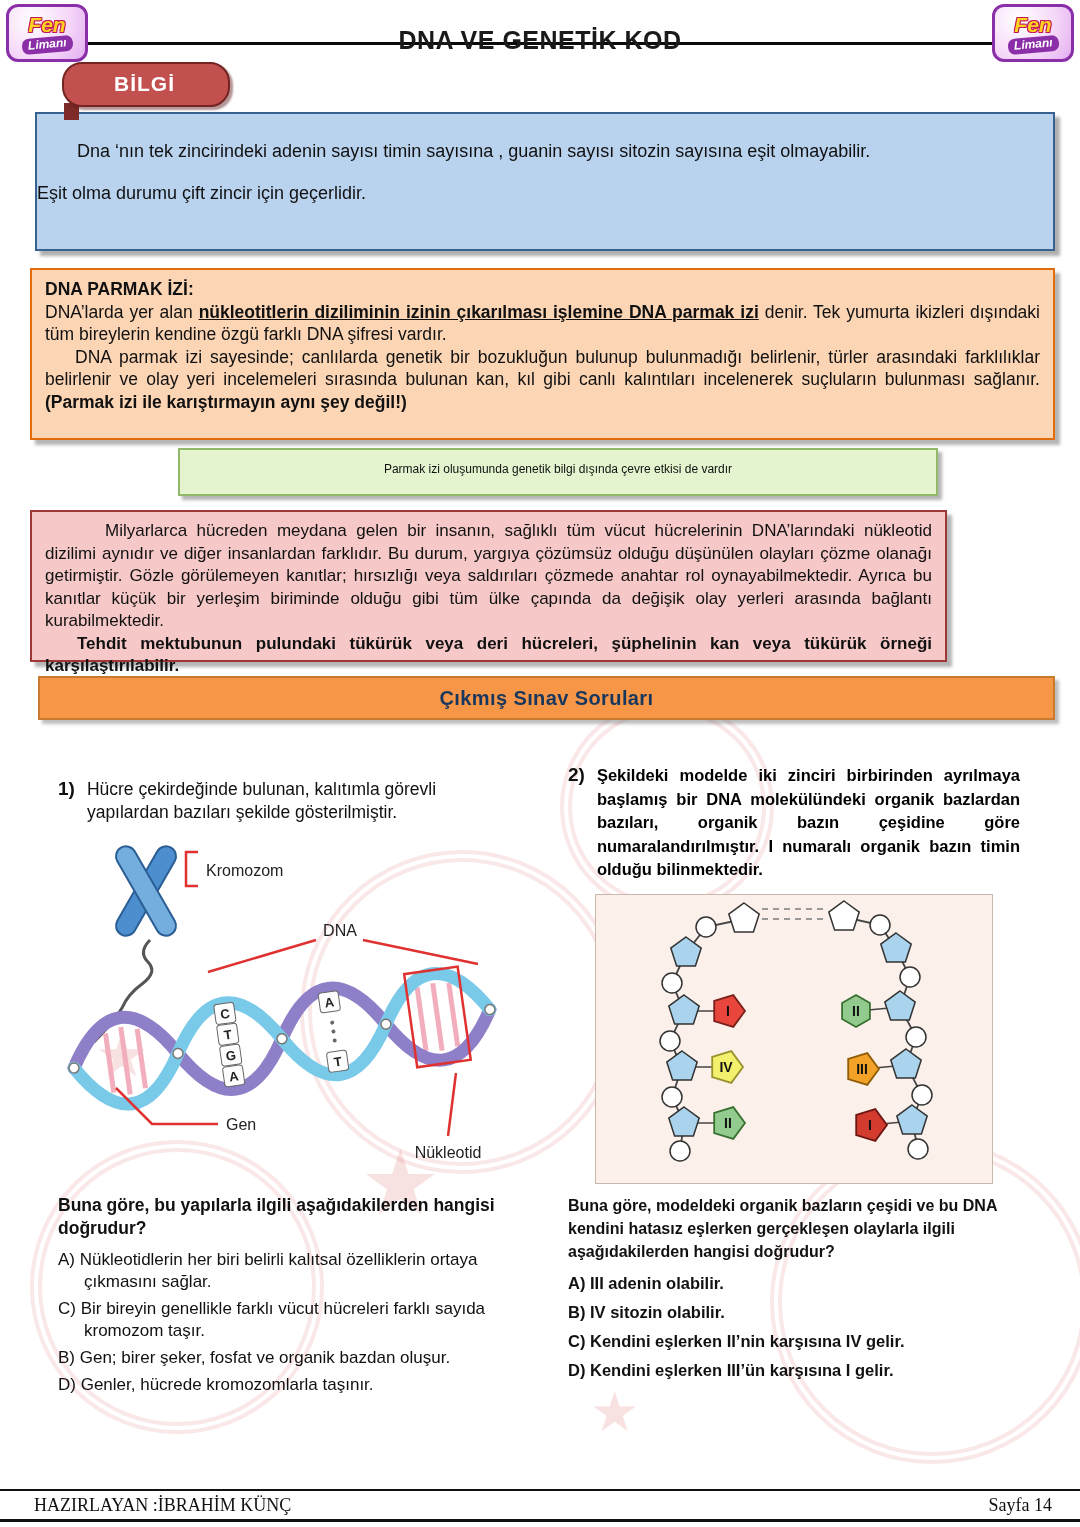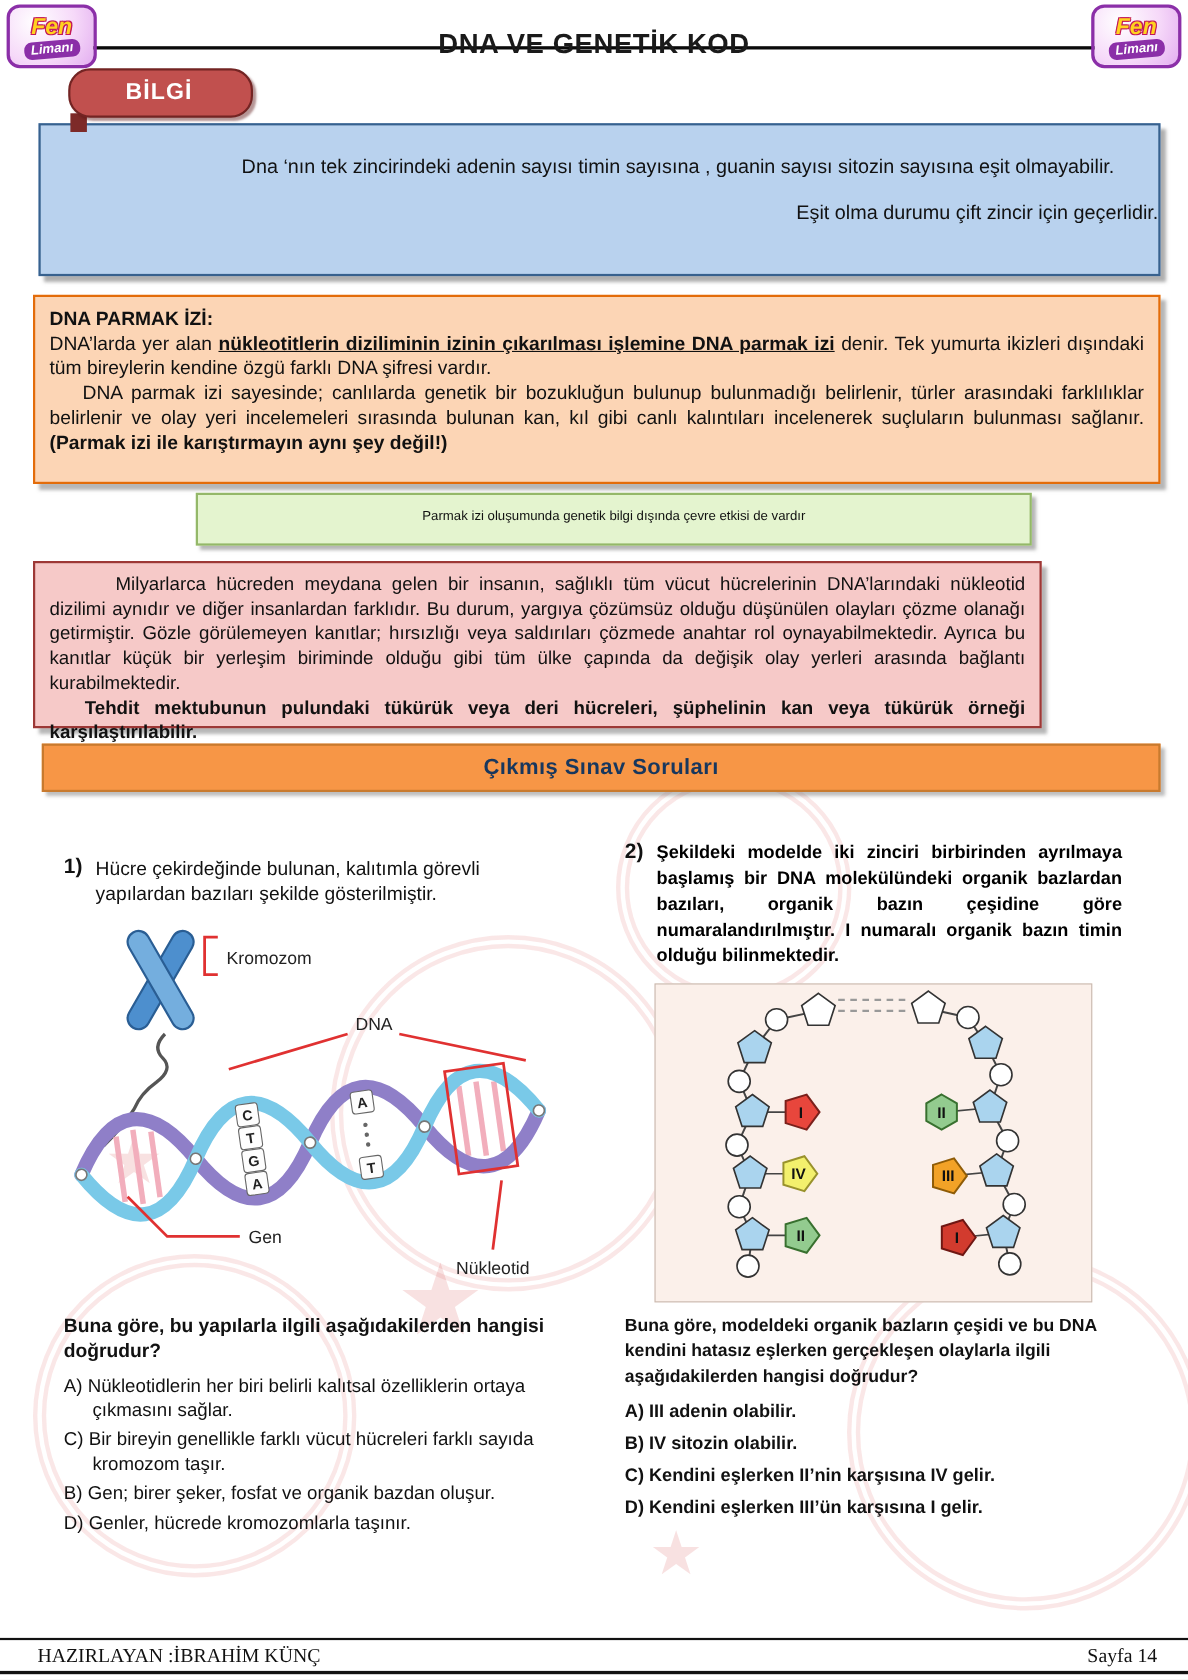--- a/index.html
+++ b/index.html
@@ -33,21 +33,21 @@
     box-shadow:3px 3px 2px rgba(90,20,20,0.45); box-sizing:border-box; }
   .bilgi-tab span { display:block; padding-left:50px; line-height:40px; color:#fff;
     font-size:21px; font-weight:bold; letter-spacing:1px; }
   .bilgi-stem { position:absolute; left:64px; top:103px; width:15px; height:17px; background:#7d2a28; z-index:3; }
 
   
   .box { position:absolute; box-sizing:border-box; z-index:2; }
   .blue-box { left:35px; top:112px; width:1020px; height:139px;
     background:#b9d2ee; border:2px solid #37618e;
     box-shadow:5px 5px 3px rgba(110,110,110,0.55); font-size:18px; }
-  .blue-box p { margin:0; text-align:right; }
+  .blue-box p { margin:0; text-align:left; }
   .bb1 { padding:27px 40px 0 40px; }
   .bb2 { padding-top:21px; }
 
   .orange-box { left:30px; top:268px; width:1025px; height:172px;
     background:#fcd5b5; border:2px solid #e36c0a;
     box-shadow:5px 5px 3px rgba(110,110,110,0.5);
     padding:8px 13px; font-size:17.5px; line-height:22.5px; text-align:justify; }
   .orange-box p { margin:0; }
   .ob-title { font-weight:bold; }
   .ob-p2 { text-indent:30px; }

